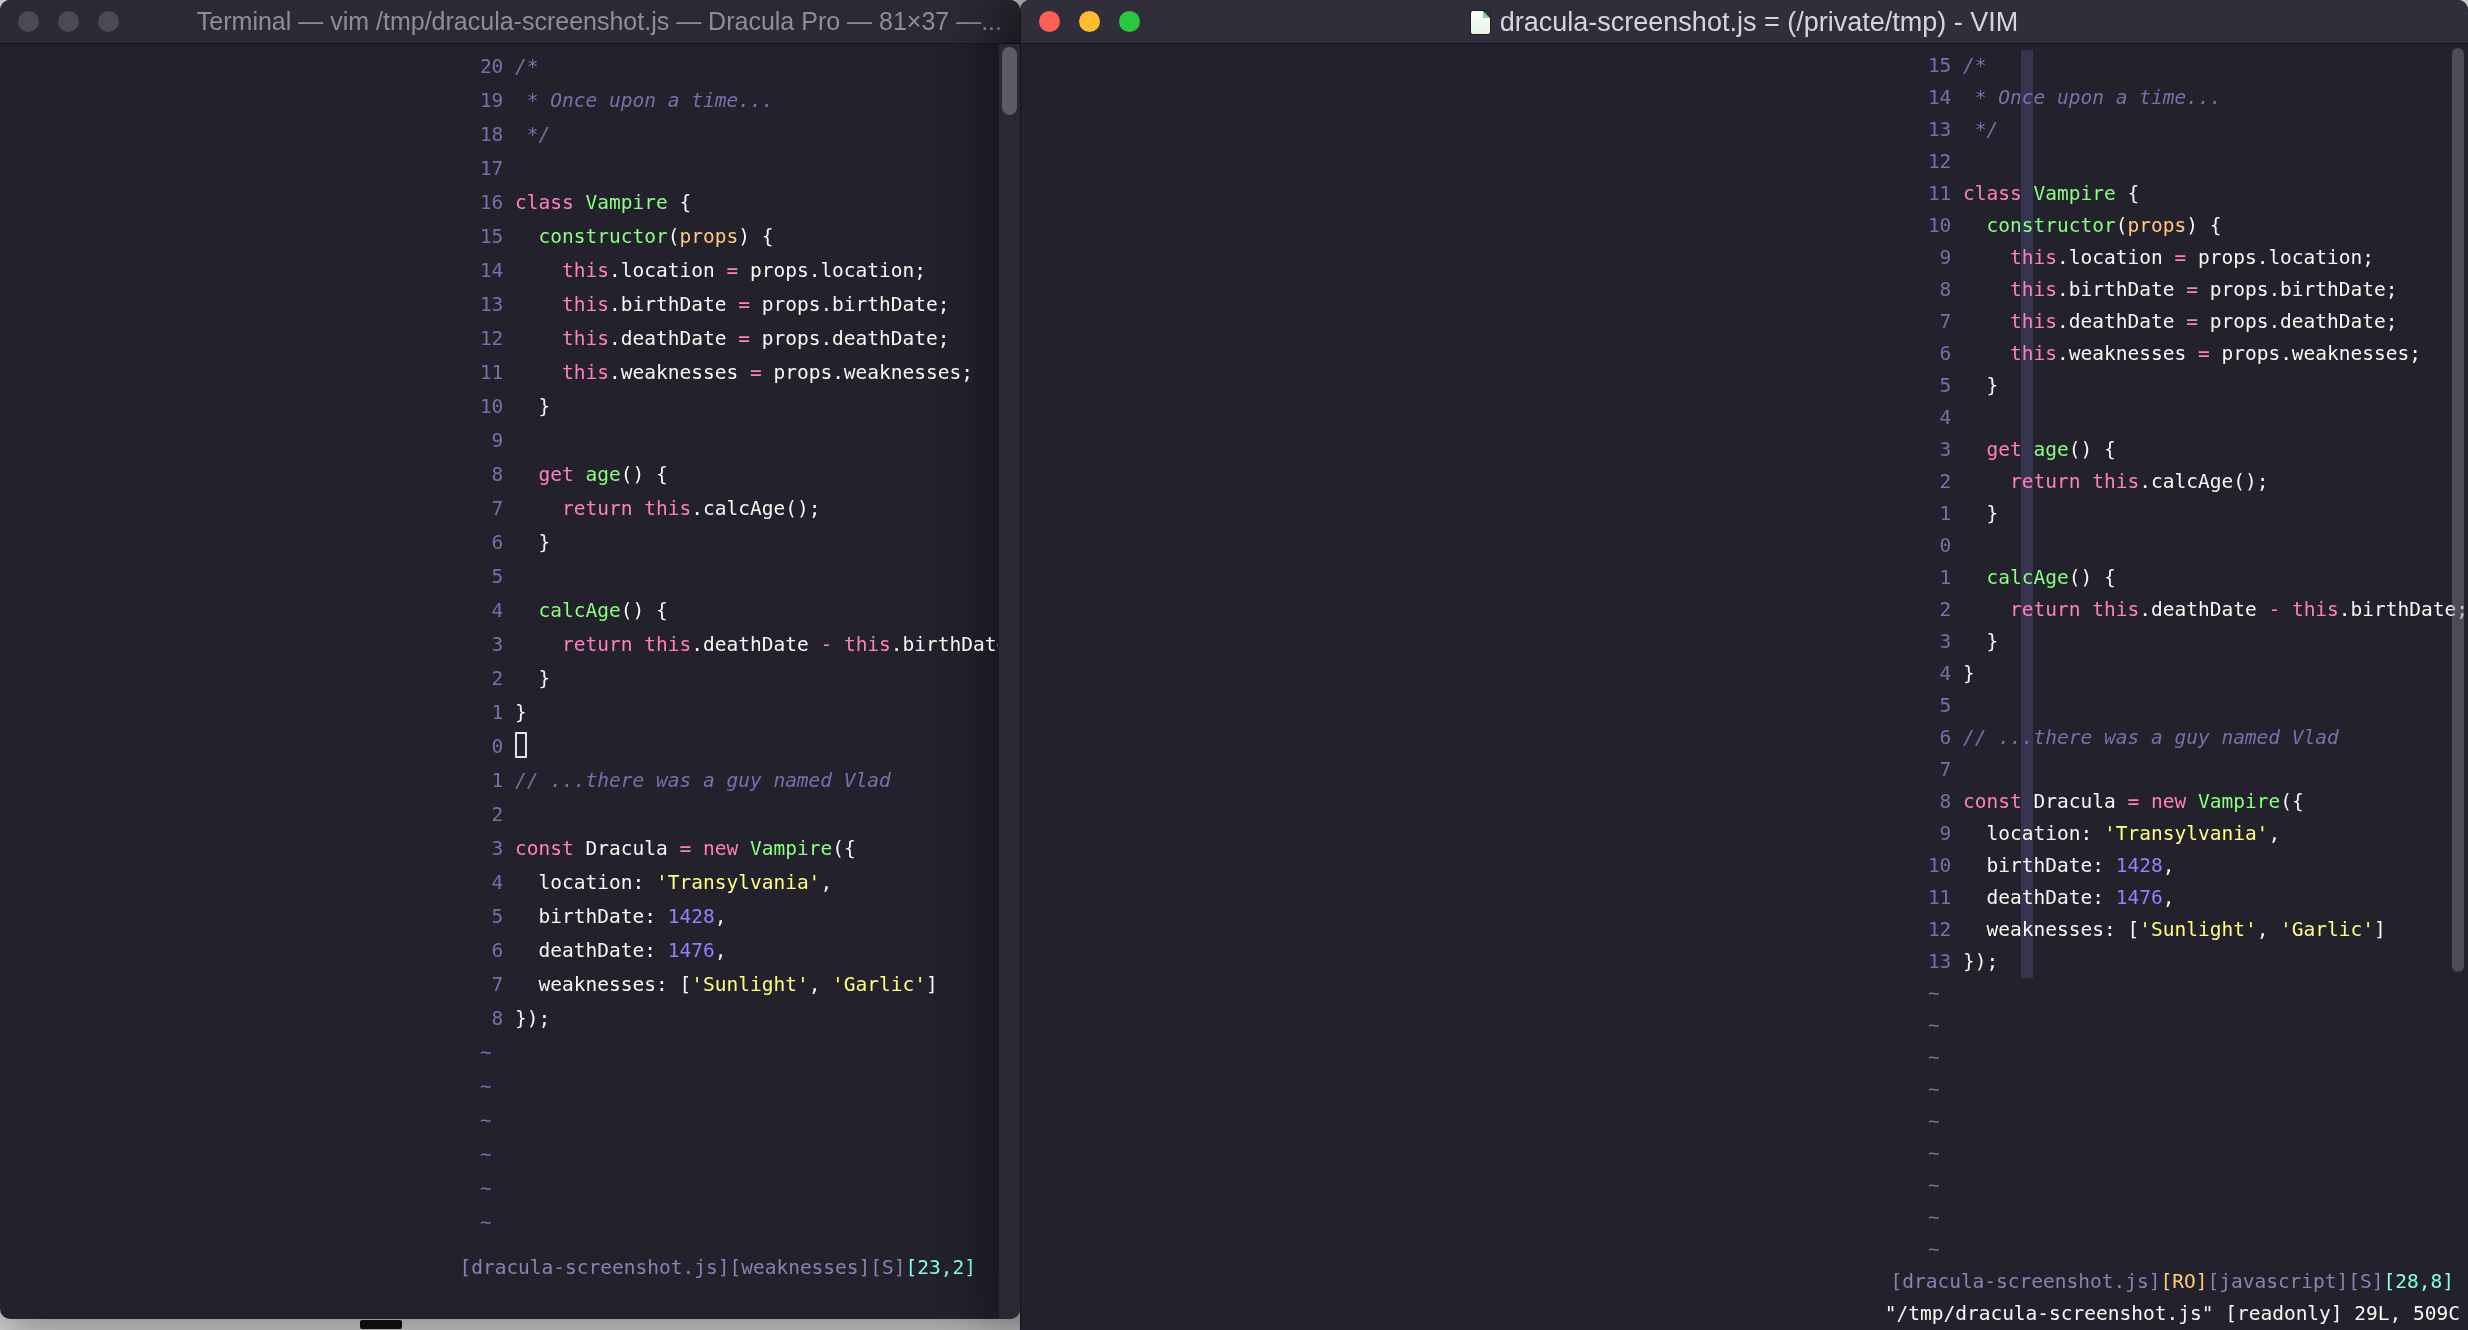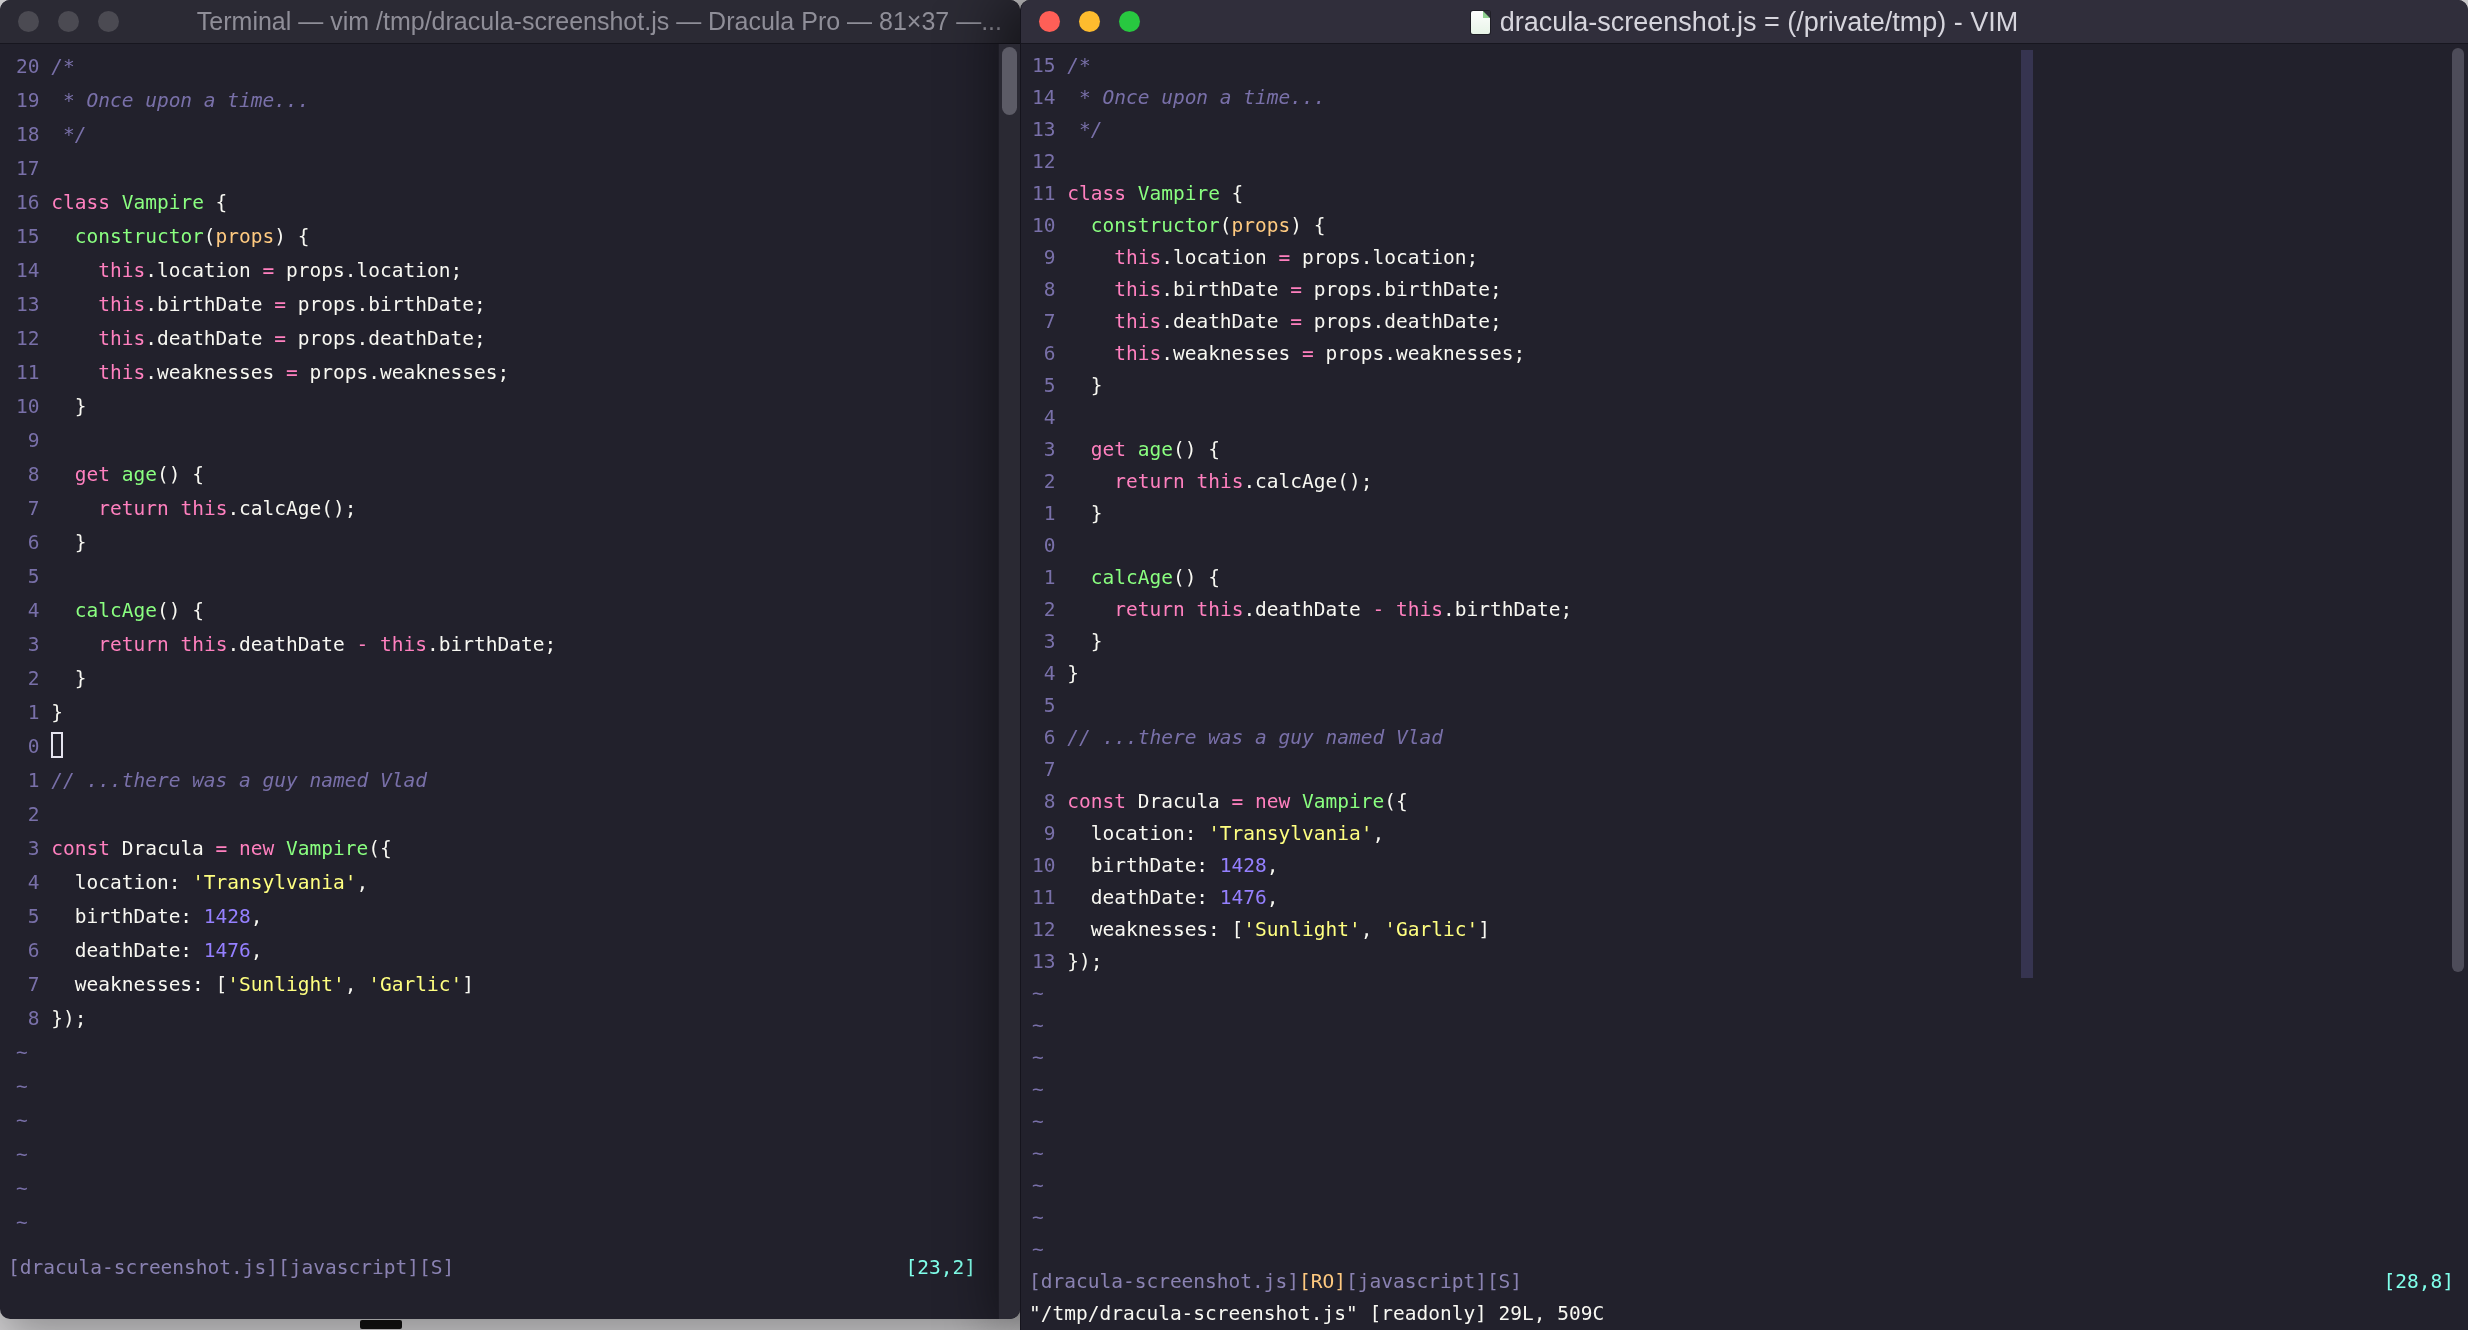--- a/index.html
+++ b/index.html
@@ -40,21 +40,21 @@
   .doc-icon { width: 19px; height: 23px; background: linear-gradient(#FDFDFD, #E7F4E7); border-radius: 2px;
               position: relative; box-shadow: 0 0 0 1px rgba(0,0,0,.35); pointer-events: auto; }
   .doc-icon::after { content: ""; position: absolute; right: 0; top: 0;
                      border-style: solid; border-width: 0 7px 7px 0;
                      border-color: var(--titlebar-active) var(--titlebar-active) #8FCF8F transparent; }
 
   
   .vim { position: absolute; top: 44px; left: 0; right: 0; bottom: 0;
          display: flex; flex-direction: column;
          font-family: "DejaVu Sans Mono", "Liberation Mono", monospace;
-         font-size: 19.5px; color: var(--fg); }
+         font-size: 19.5px; color: var(--fg); align-items: flex-end; }
   .buffer { padding: 6px 0 0 16px; white-space: pre; z-index: 1; }
   #right-window .buffer { padding-left: 11px; }
   .row { white-space: pre; }
   #left-window  .row { height: 34px; line-height: 34px; }
   #right-window .row { height: 32px; line-height: 32px; }
   .gutter { color: var(--comment); }
   .tilde  { color: var(--comment); }
 
   .tok-c { color: var(--comment); font-style: italic; }
   .tok-k { color: var(--pink); }
@@ -104,21 +104,21 @@
       <span class="light inactive"></span>
       <span class="light inactive"></span>
       <span class="light inactive"></span>
     </div>
     <div class="title-inactive">Terminal — vim /tmp/dracula-screenshot.js — Dracula Pro — 81×37 —...</div>
   </header>
   <div class="vim">
     <div class="buffer"><div class="row"><span class="gutter">20 </span><span class="tok-c">/*</span></div><div class="row"><span class="gutter">19 </span><span class="tok-c"> * Once upon a time...</span></div><div class="row"><span class="gutter">18 </span><span class="tok-c"> */</span></div><div class="row"><span class="gutter">17 </span></div><div class="row"><span class="gutter">16 </span><span class="tok-k">class</span><span class="tok-w"> </span><span class="tok-f">Vampire</span><span class="tok-w"> {</span></div><div class="row"><span class="gutter">15 </span><span class="tok-w">  </span><span class="tok-f">constructor</span><span class="tok-w">(</span><span class="tok-p">props</span><span class="tok-w">) {</span></div><div class="row"><span class="gutter">14 </span><span class="tok-w">    </span><span class="tok-k">this</span><span class="tok-w">.location </span><span class="tok-k">=</span><span class="tok-w"> props.location;</span></div><div class="row"><span class="gutter">13 </span><span class="tok-w">    </span><span class="tok-k">this</span><span class="tok-w">.birthDate </span><span class="tok-k">=</span><span class="tok-w"> props.birthDate;</span></div><div class="row"><span class="gutter">12 </span><span class="tok-w">    </span><span class="tok-k">this</span><span class="tok-w">.deathDate </span><span class="tok-k">=</span><span class="tok-w"> props.deathDate;</span></div><div class="row"><span class="gutter">11 </span><span class="tok-w">    </span><span class="tok-k">this</span><span class="tok-w">.weaknesses </span><span class="tok-k">=</span><span class="tok-w"> props.weaknesses;</span></div><div class="row"><span class="gutter">10 </span><span class="tok-w">  }</span></div><div class="row"><span class="gutter"> 9 </span></div><div class="row"><span class="gutter"> 8 </span><span class="tok-w">  </span><span class="tok-k">get</span><span class="tok-w"> </span><span class="tok-f">age</span><span class="tok-w">() {</span></div><div class="row"><span class="gutter"> 7 </span><span class="tok-w">    </span><span class="tok-k">return</span><span class="tok-w"> </span><span class="tok-k">this</span><span class="tok-w">.calcAge();</span></div><div class="row"><span class="gutter"> 6 </span><span class="tok-w">  }</span></div><div class="row"><span class="gutter"> 5 </span></div><div class="row"><span class="gutter"> 4 </span><span class="tok-w">  </span><span class="tok-f">calcAge</span><span class="tok-w">() {</span></div><div class="row"><span class="gutter"> 3 </span><span class="tok-w">    </span><span class="tok-k">return</span><span class="tok-w"> </span><span class="tok-k">this</span><span class="tok-w">.deathDate </span><span class="tok-k">-</span><span class="tok-w"> </span><span class="tok-k">this</span><span class="tok-w">.birthDate;</span></div><div class="row"><span class="gutter"> 2 </span><span class="tok-w">  }</span></div><div class="row"><span class="gutter"> 1 </span><span class="tok-w">}</span></div><div class="row"><span class="gutter"> 0 </span><span class="cursor-hollow"></span></div><div class="row"><span class="gutter"> 1 </span><span class="tok-c">// ...there was a guy named Vlad</span></div><div class="row"><span class="gutter"> 2 </span></div><div class="row"><span class="gutter"> 3 </span><span class="tok-k">const</span><span class="tok-w"> Dracula </span><span class="tok-k">=</span><span class="tok-w"> </span><span class="tok-k">new</span><span class="tok-w"> </span><span class="tok-f">Vampire</span><span class="tok-w">({</span></div><div class="row"><span class="gutter"> 4 </span><span class="tok-w">  location: </span><span class="tok-s">'Transylvania'</span><span class="tok-w">,</span></div><div class="row"><span class="gutter"> 5 </span><span class="tok-w">  birthDate: </span><span class="tok-d">1428</span><span class="tok-w">,</span></div><div class="row"><span class="gutter"> 6 </span><span class="tok-w">  deathDate: </span><span class="tok-d">1476</span><span class="tok-w">,</span></div><div class="row"><span class="gutter"> 7 </span><span class="tok-w">  weaknesses: [</span><span class="tok-s">'Sunlight'</span><span class="tok-w">, </span><span class="tok-s">'Garlic'</span><span class="tok-w">]</span></div><div class="row"><span class="gutter"> 8 </span><span class="tok-w">});</span></div><div class="row tilde">~</div><div class="row tilde">~</div><div class="row tilde">~</div><div class="row tilde">~</div><div class="row tilde">~</div><div class="row tilde">~</div></div>
     <div class="spacer"></div>
     <div class="statusline">
-      <span>[dracula-screenshot.js][javascript][S]</span>
+      <span>[dracula-screenshot.js][weaknesses][S]</span>
       <span class="ruler">[23,2]</span>
     </div>
     <div class="cmdline"></div>
     <div class="scroll-track">
       <div class="scroll-thumb"></div>
     </div>
   </div>
 </section>
 
 <section class="window" id="right-window">

